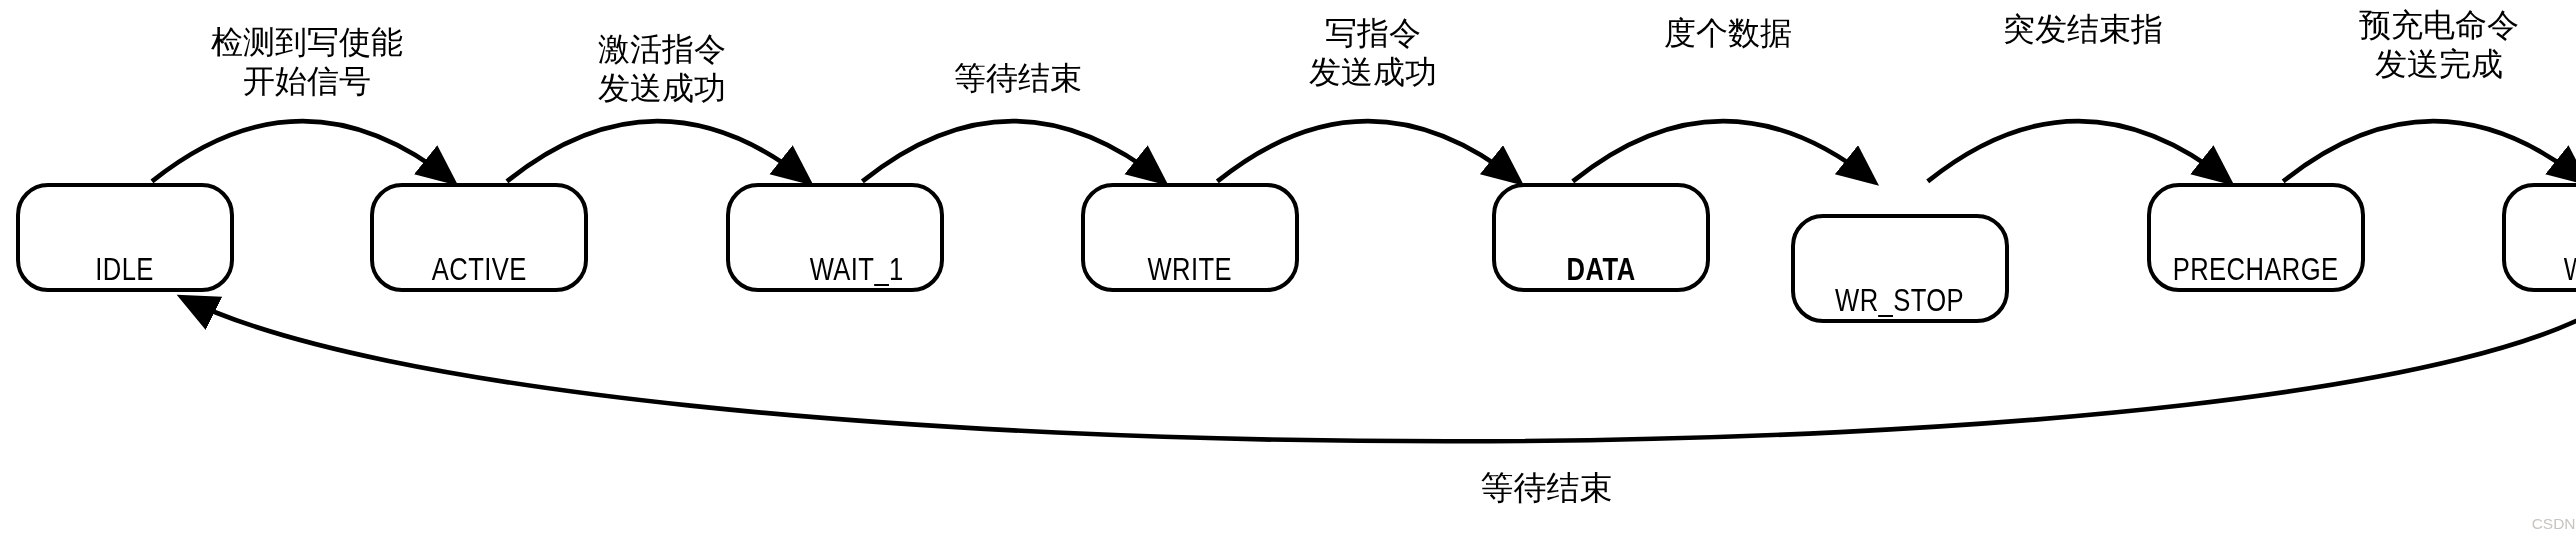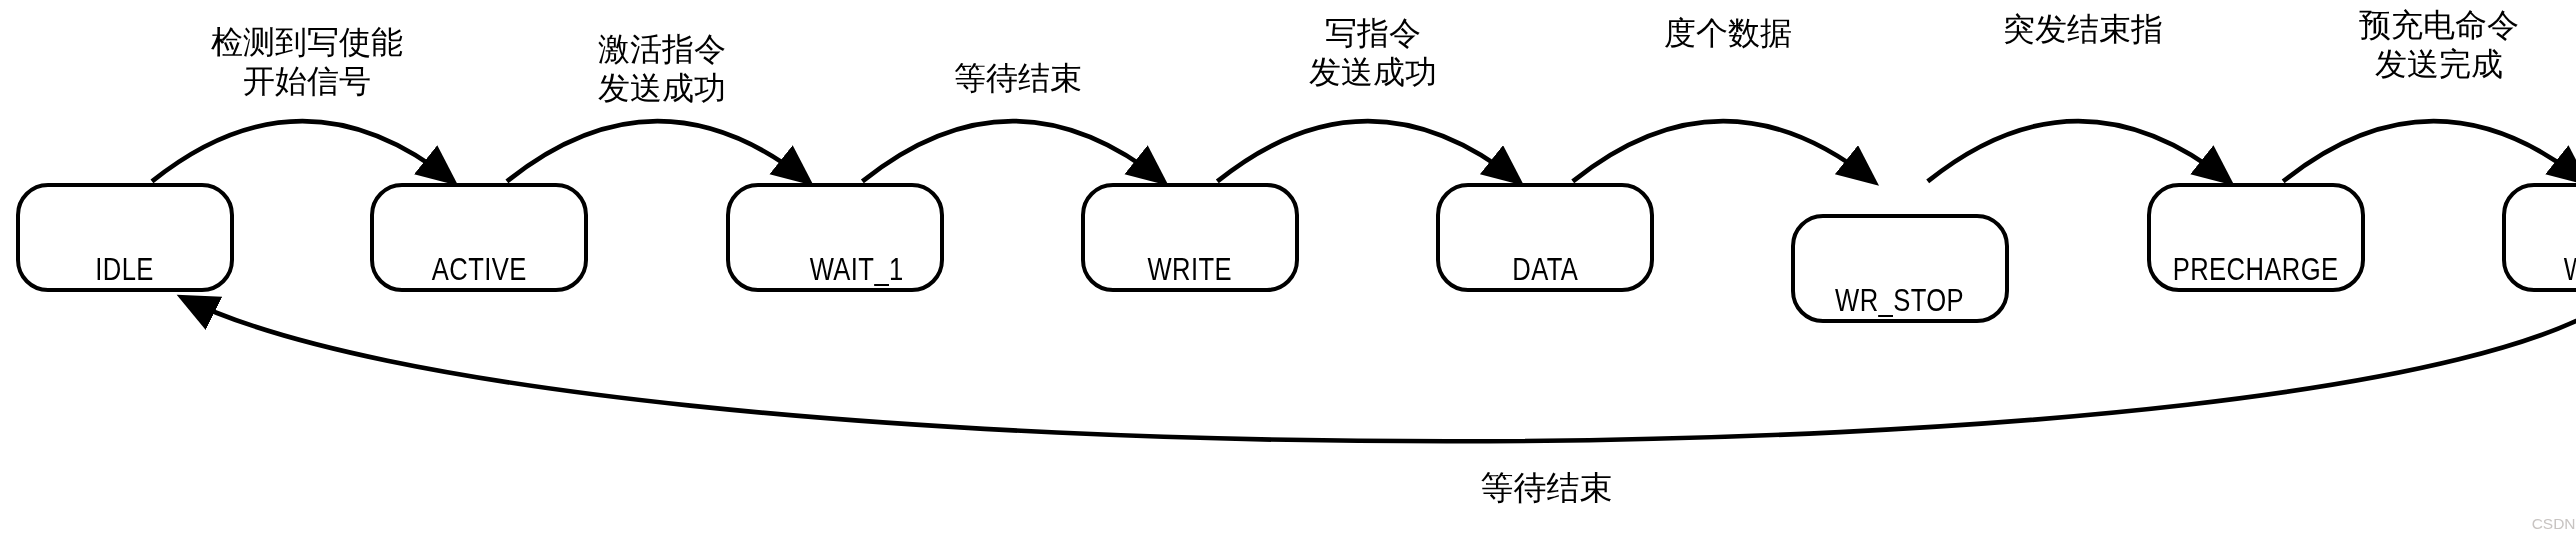--- a/index.html
+++ b/index.html
@@ -22,21 +22,21 @@
   .return-label{
     position:absolute;width:319px;text-align:center;
     font-size:33px;color:#000000;font-weight:500;
   }
   .watermark{
     position:absolute;right:6.2px;bottom:4.1px;
     font-size:15.5px;color:#c8c4c2;white-space:nowrap;
   }
   
   .s0{left:15.5px;}  .s1{left:370px;}  .s2{left:726px;padding-left:44px;} .s3{left:1081px;}
-  .s4{left:1436px;}.s5{left:1791px;margin-top:31px;} .s6{left:2147px;} .s7{left:2502px;}
+  .s4{left:1492px;font-weight:bold;}.s5{left:1791px;margin-top:31px;} .s6{left:2147px;} .s7{left:2502px;}
   
   .t0{left:96px; top:23px;}
   .t1{left:451px; top:30px;}
   .t2{left:807px;top:59px;}
   .t3{left:1162px;top:14px;}
   .t4{left:1517px;top:14px;}
   .t5{left:1872px;top:10px;}
   .t6{left:2228px;top:6.2px;}
   .tret{left:1387px;top:466px;}
 </style>

